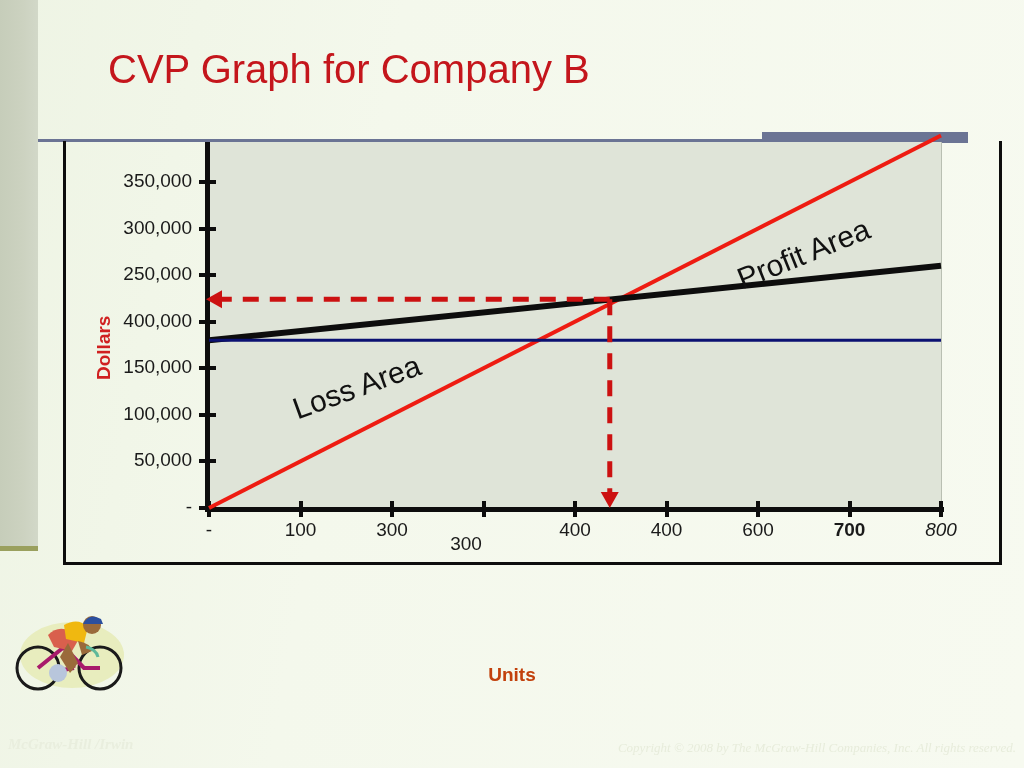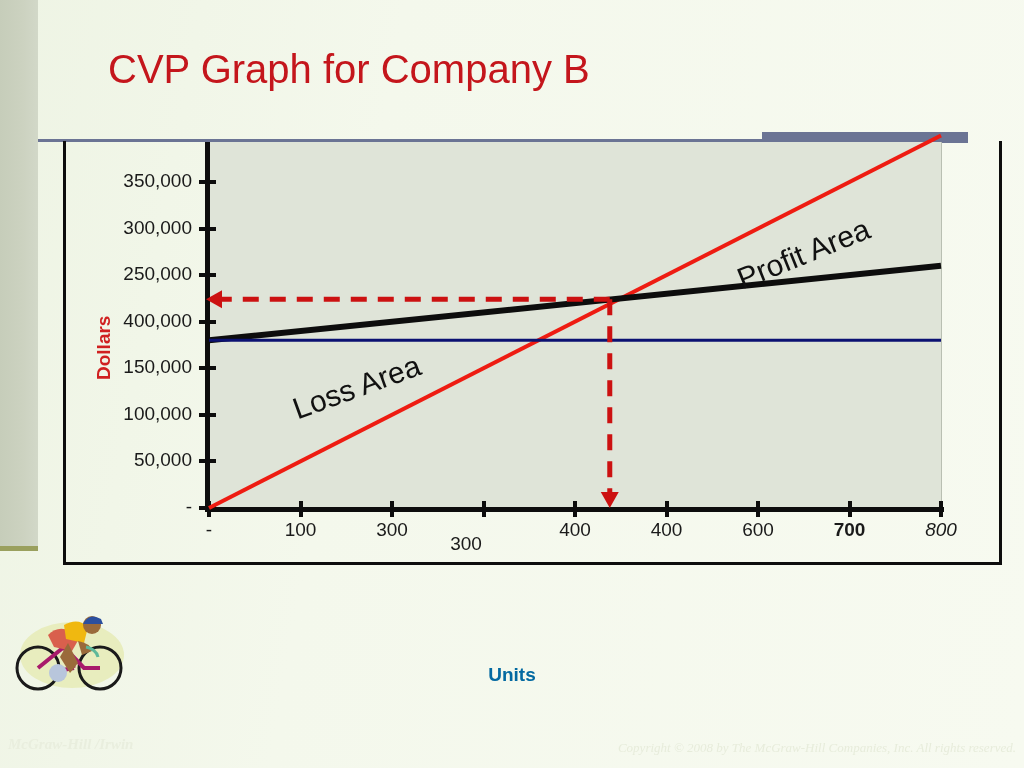--- a/index.html
+++ b/index.html
@@ -171,21 +171,21 @@
   }
 
   #units-axis-title {
     position: absolute;
     left: 0;
     top: 664px;
     width: 1024px;
     text-align: center;
     font-size: 19px;
     font-weight: bold;
-    color: #0369a1;
+    color: #c2410c;
   }
 
   
   #loss-area-label {
     position: absolute;
     left: 300px;
     top: 392px;
     font-size: 30px;
     color: #111;
     transform: rotate(-20deg);

